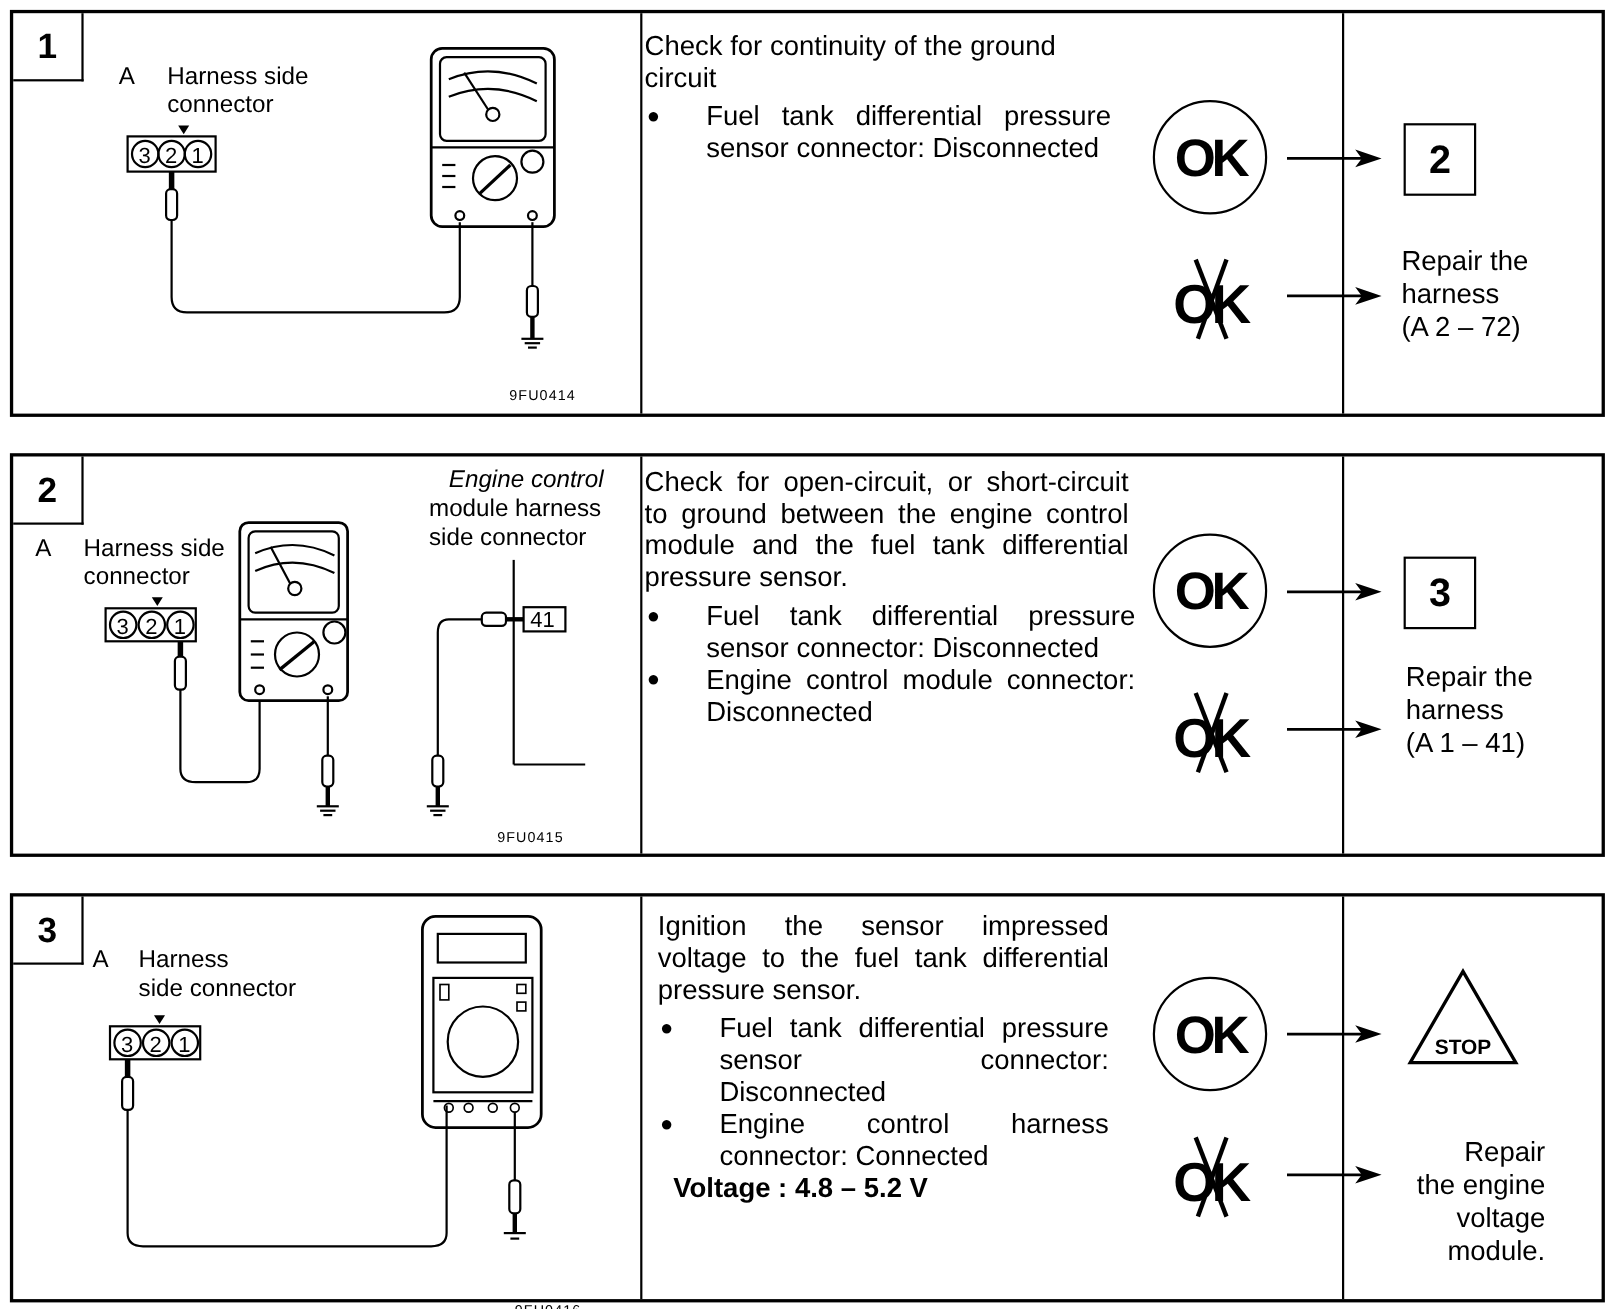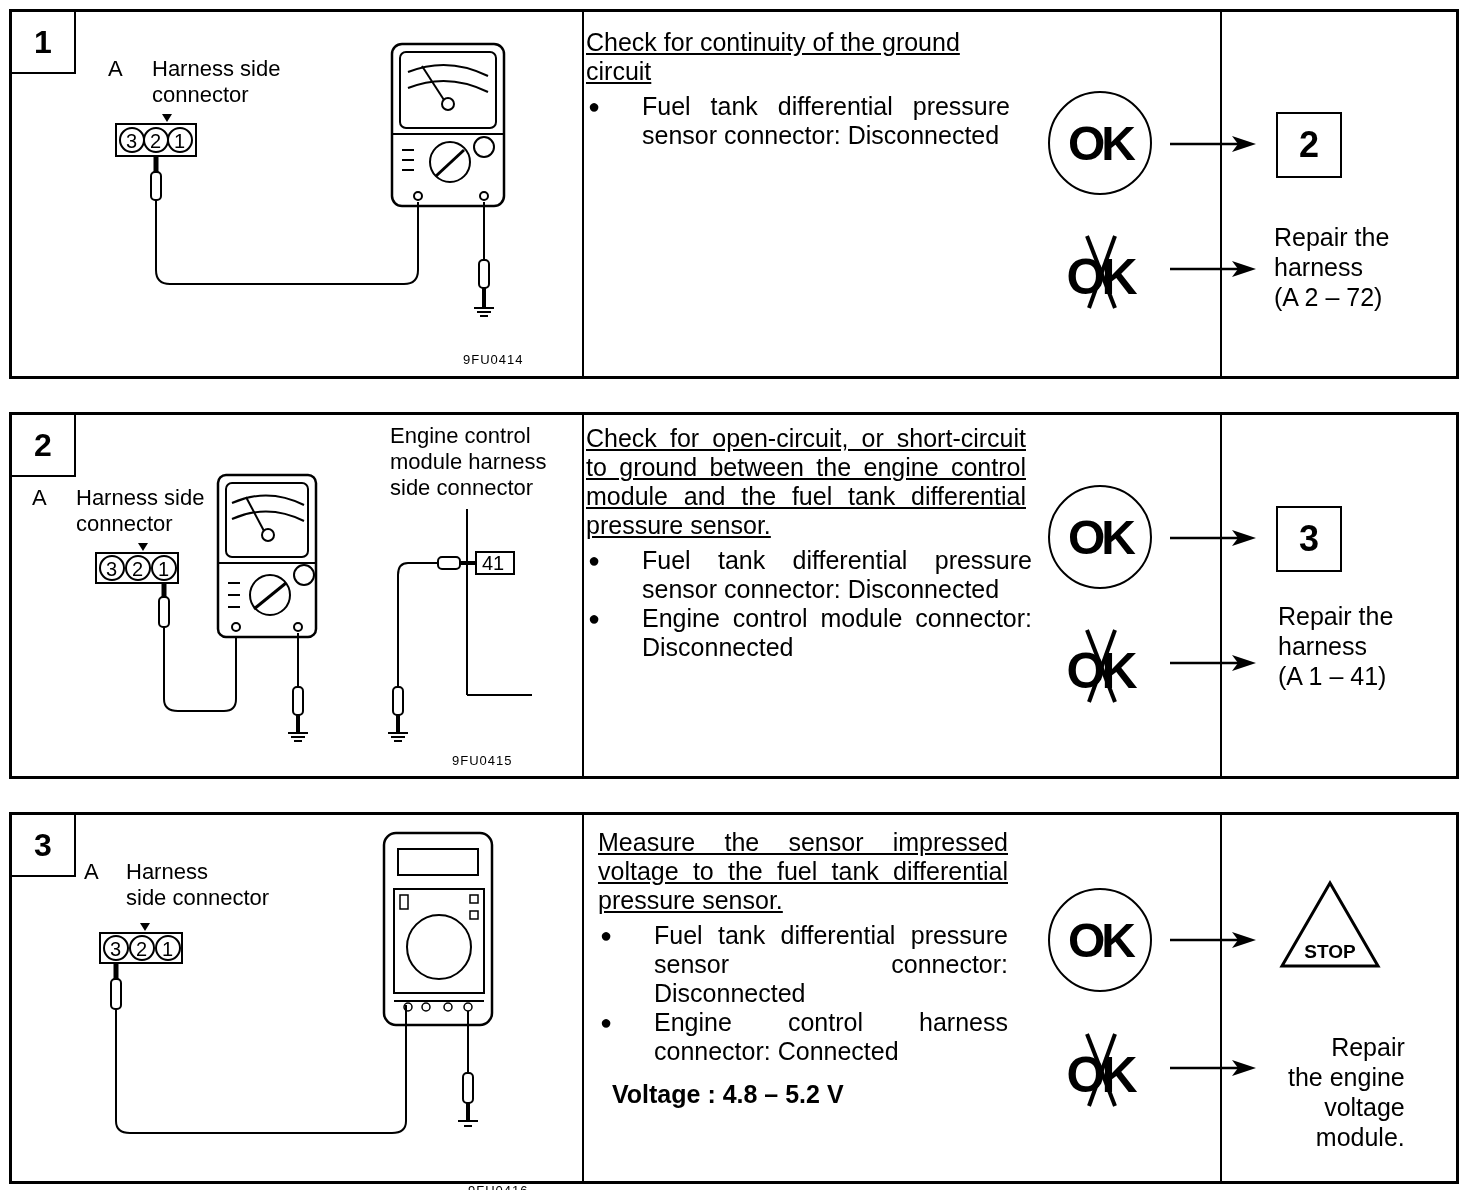--- a/index.html
+++ b/index.html
@@ -10,25 +10,25 @@
   #p2 { top: 412px; height: 367px; }
   #p3 { top: 812px; height: 372px; }
   .col-div { position: absolute; top: 0; bottom: 0; width: 0; border-left: 2px solid #000; }
   .div1 { left: 570px; }
   .div2 { left: 1208px; }
   .step-box { position: absolute; left: 0; top: 0; width: 62px; height: 60px; border-right: 2px solid #000; border-bottom: 2px solid #000; font-weight: bold; font-size: 32px; display:flex; align-items:center; justify-content:center; }
   .diagram { position: absolute; left: 0; top: 0; width: 570px; height: 100%; }
   .lbl { position: absolute; font-size: 22px; line-height: 26px; }
   .fig-code { position: absolute; font-size: 13px; letter-spacing: 1px; }
   .desc { position: absolute; left: 586px; width: 440px; font-size: 25px; line-height: 29px; }
-  .desc p { margin: 0; text-align: justify; text-decoration: underline; }
+  .desc p { margin: 0; text-align: justify; }
   .bullets { list-style: none; margin: 6px 0 0 0; padding: 0; }
   .bullets li { position: relative; padding-left: 56px; text-align: justify; }
   .bullets li::before { content: "●"; position: absolute; left: 2px; top: 0; font-size: 20px; }
-  .voltage { font-weight: bold; margin-top: 14px; margin-left: 14px; font-size: 25px; }
+  .voltage { font-weight: bold; margin-left: 14px; font-size: 25px; }
   .ok-icon { position: absolute; left: 1047px; width: 106px; height: 106px; }
   .ng-icon { position: absolute; left: 1047px; width: 106px; height: 80px; }
   .arrow { position: absolute; left: 1170px; width: 86px; height: 20px; }
   .next-box { position: absolute; left: 1276px; width: 62px; height: 62px; border: 2px solid #000; font-size: 36px; font-weight: bold; display:flex; align-items:center; justify-content:center; }
   .result { position: absolute; left: 1264px; font-size: 25px; line-height: 30px; }
   svg { overflow: visible; }
 </style>
 </head>
 <body>
 
@@ -93,21 +93,21 @@
     <li>Fuel tank differential pressure sensor connector: Disconnected</li>
   </ul>
 </div>
 
 <div class="panel" id="p2">
   <div class="step-box">2</div>
   <div class="diagram">
     <span class="lbl" style="left:20px;top:70px;">A</span>
     <span class="lbl" style="left:64px;top:70px;">Harness side</span>
     <span class="lbl" style="left:64px;top:96px;">connector</span>
-    <span class="lbl" style="left:378px;top:8px;">Engine    control</span>
+    <span class="lbl" style="left:396px;top:8px;font-style:italic;">Engine    control</span>
     <span class="lbl" style="left:378px;top:34px;">module harness</span>
     <span class="lbl" style="left:378px;top:60px;">side connector</span>
     <svg width="570" height="367" style="position:absolute;left:0;top:0;">
       <g>
         <path d="M126 128 L136 128 L131 136 Z" fill="#000"></path>
         <rect x="84" y="138" width="82" height="30" fill="none" stroke="#000" stroke-width="2"></rect>
         <circle cx="100" cy="153" r="12" fill="none" stroke="#000" stroke-width="2"></circle>
         <circle cx="126" cy="153" r="12" fill="none" stroke="#000" stroke-width="2"></circle>
         <circle cx="152" cy="153" r="12" fill="none" stroke="#000" stroke-width="2"></circle>
         <text x="94" y="161" font-size="20" font-family="Liberation Sans, sans-serif">3</text>
@@ -220,21 +220,21 @@
         <line x1="446" y1="306" x2="466" y2="306" stroke="#000" stroke-width="2"></line>
         <line x1="452" y1="311" x2="460" y2="311" stroke="#000" stroke-width="2"></line>
       </g>
     </svg>
     <span class="fig-code" style="left:456px;top:336px;margin-top:32px;">9FU0416</span>
   </div>
   <div class="col-div div1"></div>
   <div class="col-div div2"></div>
 </div>
 <div class="desc" style="top:828px;left:598px;width:410px;">
-  <p>Measure the sensor impressed voltage to the fuel tank differential pressure sensor.</p>
+  <p>Ignition the sensor impressed voltage to the fuel tank differential pressure sensor.</p>
   <ul class="bullets">
     <li>Fuel tank differential pressure sensor connector: Disconnected</li>
     <li>Engine control harness connector: Connected</li>
   </ul>
   <div class="voltage">Voltage : 4.8 – 5.2 V</div>
 </div>
 
 <svg class="ok-icon" style="top:90px;" viewBox="0 0 106 106">
   <circle cx="53" cy="53" r="51" fill="none" stroke="#000" stroke-width="2"></circle>
   <text x="53" y="70" text-anchor="middle" font-size="48" font-weight="bold" font-family="Liberation Sans, sans-serif" letter-spacing="-4">OK</text>

